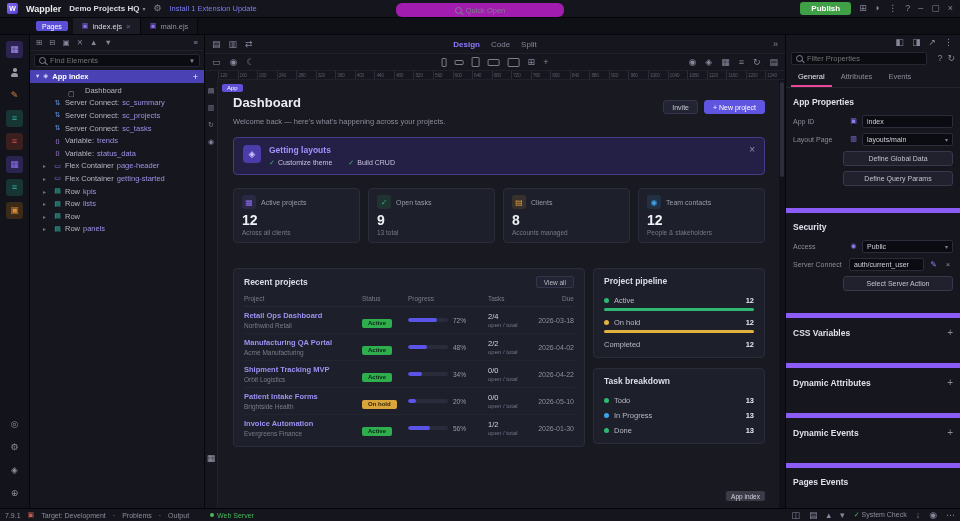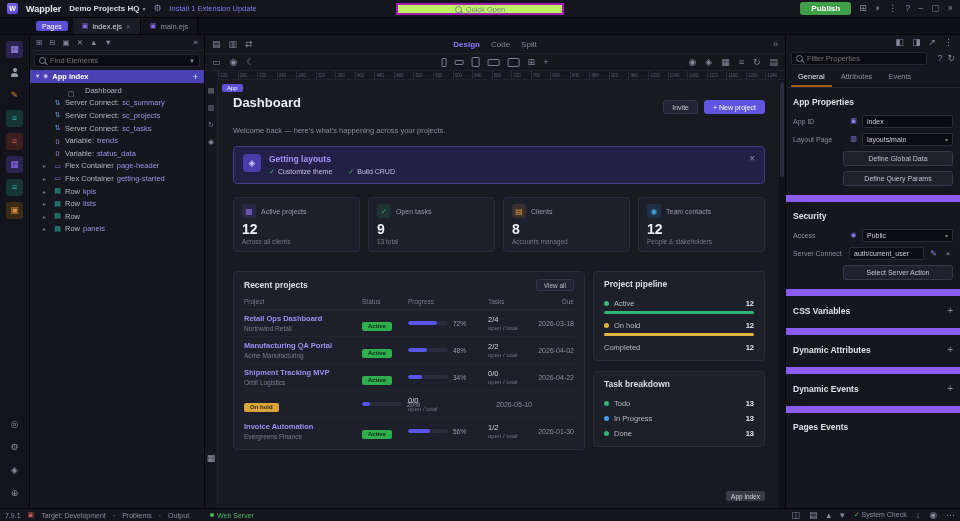--- a/index.html
+++ b/index.html
@@ -11,21 +11,21 @@
   .i-person::before{content:'';position:absolute;left:3px;top:0;width:3.5px;height:3.5px;border-radius:50%;background:#9a9aa6}
   .i-person::after{content:'';position:absolute;left:1px;top:4.5px;width:7px;height:4px;border-radius:3px 3px 1px 1px;background:#9a9aa6}
 
   
   .topbar{position:absolute;left:0;top:0;width:960px;height:18px;background:#15151e;border-bottom:1px solid #05050a;display:flex;align-items:center;gap:8px;padding:0 7px;z-index:9}
   .logo-mark{width:11px;height:11px;border-radius:2px;background:linear-gradient(135deg,#8a6cf0,#4f3fd0);color:#fff;font-size:7px;font-weight:bold;display:flex;align-items:center;justify-content:center;flex:none}
   .logo-text{font-size:9px;font-weight:bold;color:#eceded}
   .proj-btn{display:flex;align-items:center;gap:3px;font-size:8px;font-weight:bold;color:#dcdce6}
   .proj-btn .ic{font-size:6px}
   .update-link{color:#7d7cf0;font-size:7.5px}
-  .quick-open{position:absolute;left:50%;top:3px;transform:translateX(-50%);width:168px;height:12px;background:#bef264;border:2px solid #a21caf;border-radius:0;display:flex;align-items:center;justify-content:center;gap:4px;color:#7d7f8c;font-size:7.5px}
+  .quick-open{position:absolute;left:50%;top:3px;transform:translateX(-50%);width:168px;height:12px;background:#bef264;border:7px solid #a21caf;border-radius:6px;display:flex;align-items:center;justify-content:center;gap:4px;color:#7d7f8c;font-size:7.5px}
   .topbar-right{margin-left:auto;display:flex;align-items:center;gap:8px}
   .publish-btn{background:#3fa046;color:#fff;font-size:8px;font-weight:bold;padding:2px 11px;border-radius:3px}
 
   
   .tabbar{position:absolute;left:0;top:18px;width:960px;height:17px;background:#0f0f16;border-bottom:1px solid #05050a;display:flex;align-items:stretch;z-index:8}
   .pages-pill{align-self:center;margin:0 5px 0 36px;background:#5b4fd6;color:#fff;font-size:7px;padding:1.5px 6px;border-radius:2px}
   .tab{display:flex;align-items:center;gap:4px;padding:0 9px;border-right:1px solid #05050a;font-size:7.5px;color:#8f91a0;background:#12121b}
   .tab.active{background:#1c1c27;color:#d8d9e4}
   .tab .tab-icon{color:#8a6cf0;font-size:7px}
   .tab .tab-close{color:#6b6d7a;font-size:8px}
@@ -74,39 +74,39 @@
   .mini-strip .fab{margin-top:auto;margin-bottom:38px;font-size:9px;color:#9a9ca8}
   .scroll-strip{position:absolute;right:0;top:45px;width:6px;bottom:0;background:#101119}
   .scroll-thumb{position:absolute;top:2px;left:1px;width:4px;height:95px;background:#2c2d3a;border-radius:2px}
 
   
   .canvas{position:absolute;left:13px;top:45px;right:6px;bottom:0;background:#181921;overflow:hidden}
   .page{position:relative;height:100%;padding:6px 14px 0 15px}
   .app-badge{position:absolute;left:4px;top:4px;background:#5f50d8;color:#fff;font-size:6px;padding:1px 5px;border-radius:2px;z-index:2}
   .page-header{display:flex;margin-top:9px}
   .ph-title{font-size:13px;color:#ecedf4;font-weight:bold}
-  .ph-sub{font-size:7.5px;color:#8b8d99;margin-top:16px}
+  .ph-sub{font-size:7.5px;color:#8b8d99;margin-top:7px}
   .ph-actions{margin-left:auto;display:flex;gap:6px;align-items:flex-start;margin-top:5px}
   .btn-ghost{background:#232433;border:1px solid #34354a;color:#c6c7d2;font-size:7px;padding:2.5px 8px;border-radius:3px;white-space:nowrap}
   .btn-primary{background:#5f55e0;border:1px solid #5f55e0;color:#fff;font-size:7px;padding:2.5px 8px;border-radius:3px;white-space:nowrap}
   .gs-banner{margin-top:11px;background:#241f45;border:1px solid #453a85;border-radius:4px;padding:7px 9px;display:flex;gap:8px;position:relative}
   .gs-icon{width:18px;height:18px;border-radius:4px;background:#4a3cab;color:#cfc5ff;display:flex;align-items:center;justify-content:center;font-size:9px;flex:none}
   .gs-title{color:#a492ff;font-size:8.5px;font-weight:bold}
   .gs-desc{color:#a9a5c6;font-size:7.5px;margin-top:2px}
   .gs-checks{display:flex;gap:16px;margin-top:4px;font-size:7px;color:#c6c3de}
   .gs-check .ck{color:#39b46a;margin-right:3px}
   .gs-close{position:absolute;right:9px;top:6px;color:#8e8fa5;font-size:10px}
   .kpi-row{display:grid;grid-template-columns:repeat(4,1fr);gap:8px;margin-top:13px}
   .kpi{background:#1d1f2a;border:1px solid #2a2c3a;border-radius:4px;padding:6px 8px}
   .kpi-top{display:flex;align-items:center;gap:5px}
   .kpi-ic{width:14px;height:14px;border-radius:3px;display:flex;align-items:center;justify-content:center;font-size:8px;flex:none}
   .kpi-label{font-size:7px;color:#9a9cab}
   .kpi-value{font-size:14px;font-weight:bold;color:#eef0f6;margin-top:3px}
   .kpi-sub{font-size:6.5px;color:#787a88;margin-top:1px}
-  .lists-row{display:grid;grid-template-columns:352px 1fr;gap:8px;margin-top:19px}
+  .lists-row{display:grid;grid-template-columns:352px 1fr;gap:8px;margin-top:25px}
   .panel{background:#1d1f2a;border:1px solid #2a2c3a;border-radius:4px}
   .panel-head{display:flex;align-items:center;padding:7px 10px 5px}
   .panel-title{font-size:8.5px;font-weight:bold;color:#dcdde8}
   .view-all{margin-left:auto;background:#232433;border:1px solid #34354a;color:#b9bac6;font-size:6.5px;padding:1.5px 7px;border-radius:2px}
   .table{padding:0 10px 5px}
   .thead,.trow{display:grid;grid-template-columns:118px 46px 80px 44px 1fr;align-items:center}
   .thead{font-size:6.5px;color:#7b7d8b;padding:2px 0 4px;border-bottom:1px solid #262834}
   .th.right,.due{text-align:right}
   .trow{padding:4px 0;border-bottom:1px solid #232531}
   .trow:last-child{border-bottom:none}
@@ -131,24 +131,24 @@
   .canvas-tip{position:absolute;right:14px;bottom:7px;background:#3a3b47;color:#d2d3dd;font-size:6.5px;padding:1.5px 5px;border-radius:2px}
 
   
   .props{position:absolute;left:785px;right:0;top:35px;bottom:13px;background:#15161e;border-left:1px solid #05050a;z-index:6;overflow:hidden}
   .props-top{height:15px;display:flex;align-items:center;justify-content:flex-end;gap:8px;padding:0 7px}
   .props-filter{margin:2px 5px 0;display:flex;align-items:center;gap:10px}
   .pf-field{flex:1;height:13px;background:#0b0b12;border:1px solid #262734;border-radius:2px;display:flex;align-items:center;gap:4px;padding:0 4px}
   .pf-field input{background:none;border:none;outline:none;color:#9a9ca8;font-size:7.5px;width:100%}
   .props-tabs{display:flex;gap:2px;padding:5px 5px 0;border-bottom:1px solid #23242f}
   .ptab{font-size:7.5px;color:#8b8d99;padding:2px 7px 4px}
-  .ptab.active{color:#e6e7f0;border-bottom:2px solid #a16207}
+  .ptab.active{color:#e6e7f0;border-bottom:2px solid #ec4899}
   .sec-head{display:flex;align-items:center;font-size:8.5px;font-weight:bold;color:#dfe0ea;padding:9px 7px 5px}
   .sec-head .plus{margin-left:auto;color:#8b8d99;font-weight:normal;font-size:10px}
-  .sec-head.bordered{border-top:7px solid #8b5cf6;margin-top:7px}
+  .sec-head.bordered{border-top:5px solid #8b5cf6;margin-top:20px}
   .prop-row{display:grid;grid-template-columns:52px 11px 1fr;align-items:center;gap:3px;padding:2.5px 7px}
   .prop-label{font-size:7px;color:#8b8d99}
   .prop-ic{color:#8a7cf0;font-size:7px;text-align:center}
   .field{height:13px;background:#0b0b12;border:1px solid #2b2c39;border-radius:2px;display:flex;align-items:center;padding:0 4px;font-size:7px;color:#cfd0da;min-width:0}
   .field .chevr{margin-left:auto;color:#7d7f8c;font-size:6px}
   .btn-row{display:flex;justify-content:flex-end;padding:2.5px 7px}
   .prop-btn{background:#20212d;border:1px solid #373849;color:#c2c3d0;font-size:7px;padding:3px 9px;border-radius:3px;min-width:110px;text-align:center}
   .sc-row{display:grid;grid-template-columns:52px 1fr 11px 10px;align-items:center;gap:4px;padding:2.5px 7px}
   .pencil{color:#8a7cf0;font-size:8px;text-align:center}
   .xmark{color:#8b8d99;font-size:8px;text-align:center}
@@ -613,20 +613,24 @@
                     </span>
                     <span class="ppct">34%</span>
                   </div>
                   <div>
                     <div class="tasks-val">0/0</div>
                     <div class="tasks-sub">open / total</div>
                   </div>
                   <div class="due">2026-04-22</div>
                 </div>
                 <div class="trow">
+                  <div>
+                    <div class="pname">Patient Intake Forms</div>
+                    <div class="pclient">Brightside Health</div>
+                  </div>
                   <div><span class="badge hold">On hold</span></div>
                   <div class="prog">
                     <span class="ptrack">
                       <span class="pfill" style="width: 20%; display: block;"></span>
                     </span>
                     <span class="ppct">20%</span>
                   </div>
                   <div>
                     <div class="tasks-val">0/0</div>
                     <div class="tasks-sub">open / total</div>

